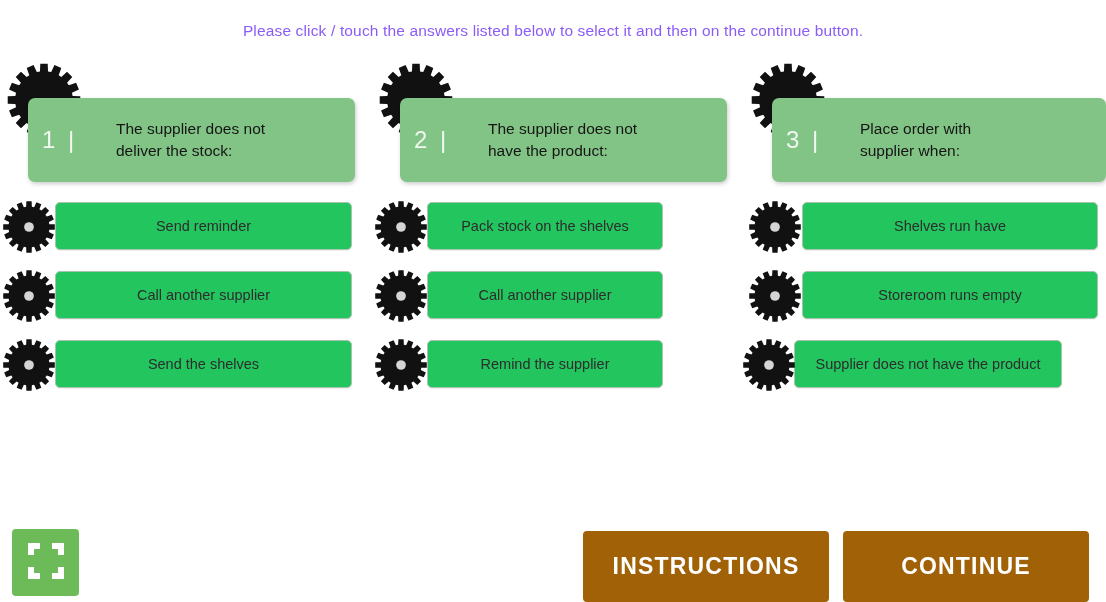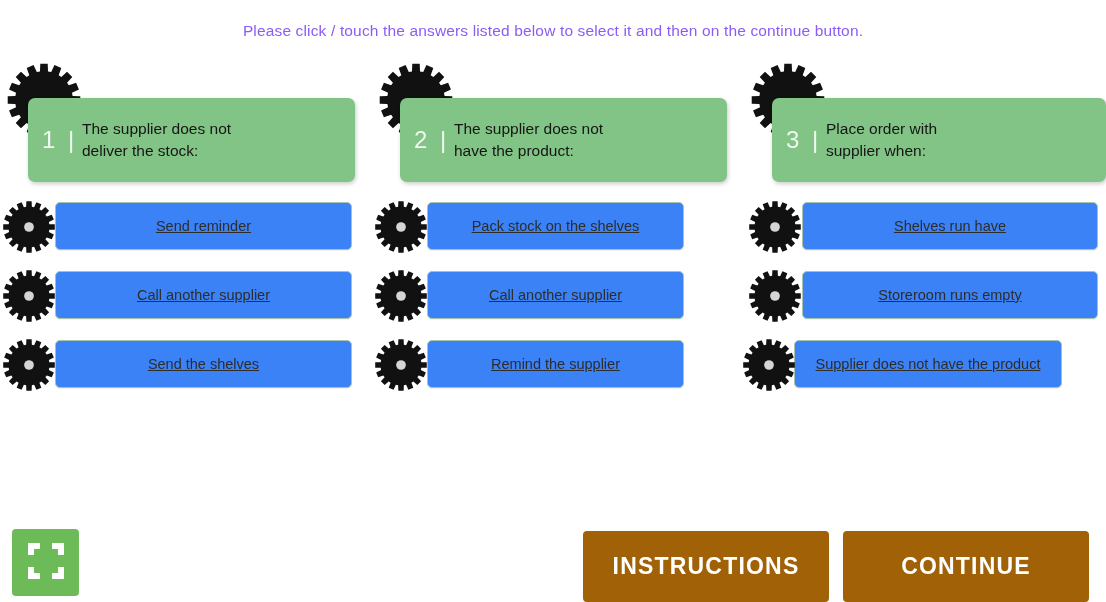--- a/index.html
+++ b/index.html
@@ -90,49 +90,49 @@
     flex: 0 0 44px;
     text-align: left;
     padding-left: 4px;
     letter-spacing: 3px;
   }
   .head-title {
     font-size: 15.5px;
     color: #151515;
     line-height: 1.45;
     white-space: pre-line;
+    margin-left: 34px;
   }
 
   
   .answers { position: absolute; top: 130px; left: 0; width: 100%; }
 
   .answer-row {
     position: relative;
     height: 69px;
   }
 
   .answer-btn {
     position: absolute;
     height: 48px;
     top: 10px;
-    background: #3b82f6;
+    background: #22c55e;
     border: 1px solid #a9c4ae;
     border-radius: 5px;
     display: flex;
     align-items: center;
     justify-content: center;
     font-size: 14.5px;
     color: #2d2d2d;
     cursor: pointer;
     box-shadow: 0 1px 1px rgba(0,0,0,.06);
-    text-decoration: underline;
   }
 
   .col-1 .answer-btn { left: 55px; width: 297px; }
-  .col-2 .answer-btn { left: 55px; width: 257px; }
+  .col-2 .answer-btn { left: 55px; width: 236px; }
   .col-3 .answer-btn { left: 58px; width: 296px; }
   .col-3 .answer-row:nth-child(3) .answer-btn { left: 50px; width: 268px; }
 
   .col-1 .answer-row .gear-ans { left: 2px;  top: 8px; }
   .col-2 .answer-row .gear-ans { left: 2px;  top: 8px; }
   .col-3 .answer-row .gear-ans { left: 4px;  top: 8px; }
   .col-3 .answer-row:nth-child(3) .gear-ans { left: -2px; }
 
   
   .fullscreen-btn {

